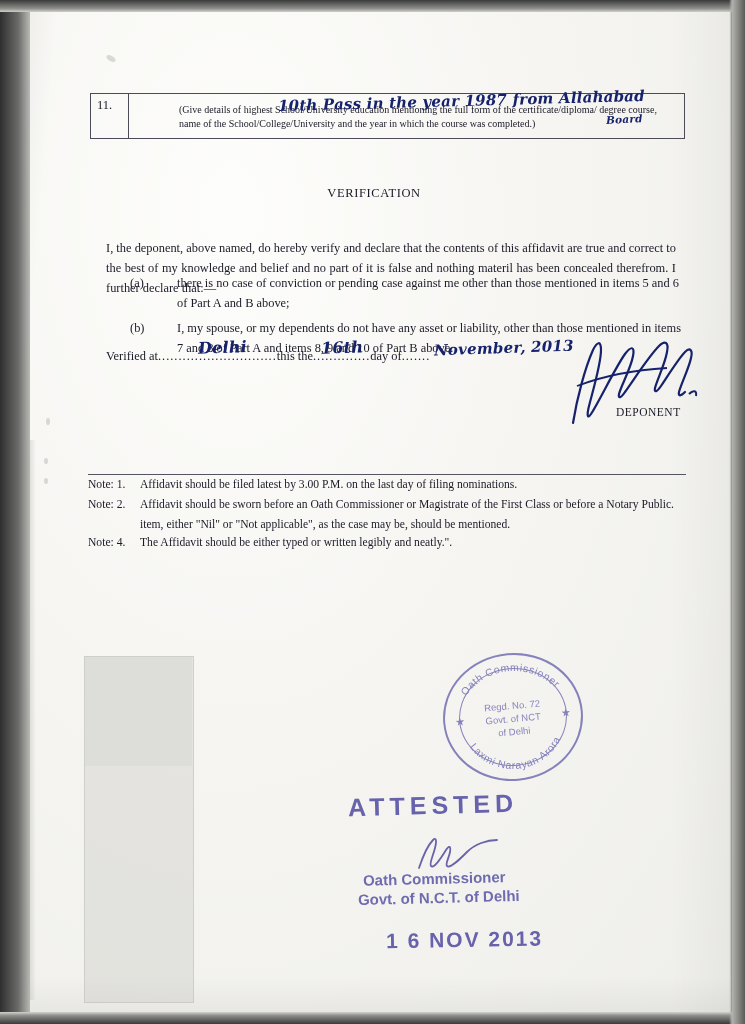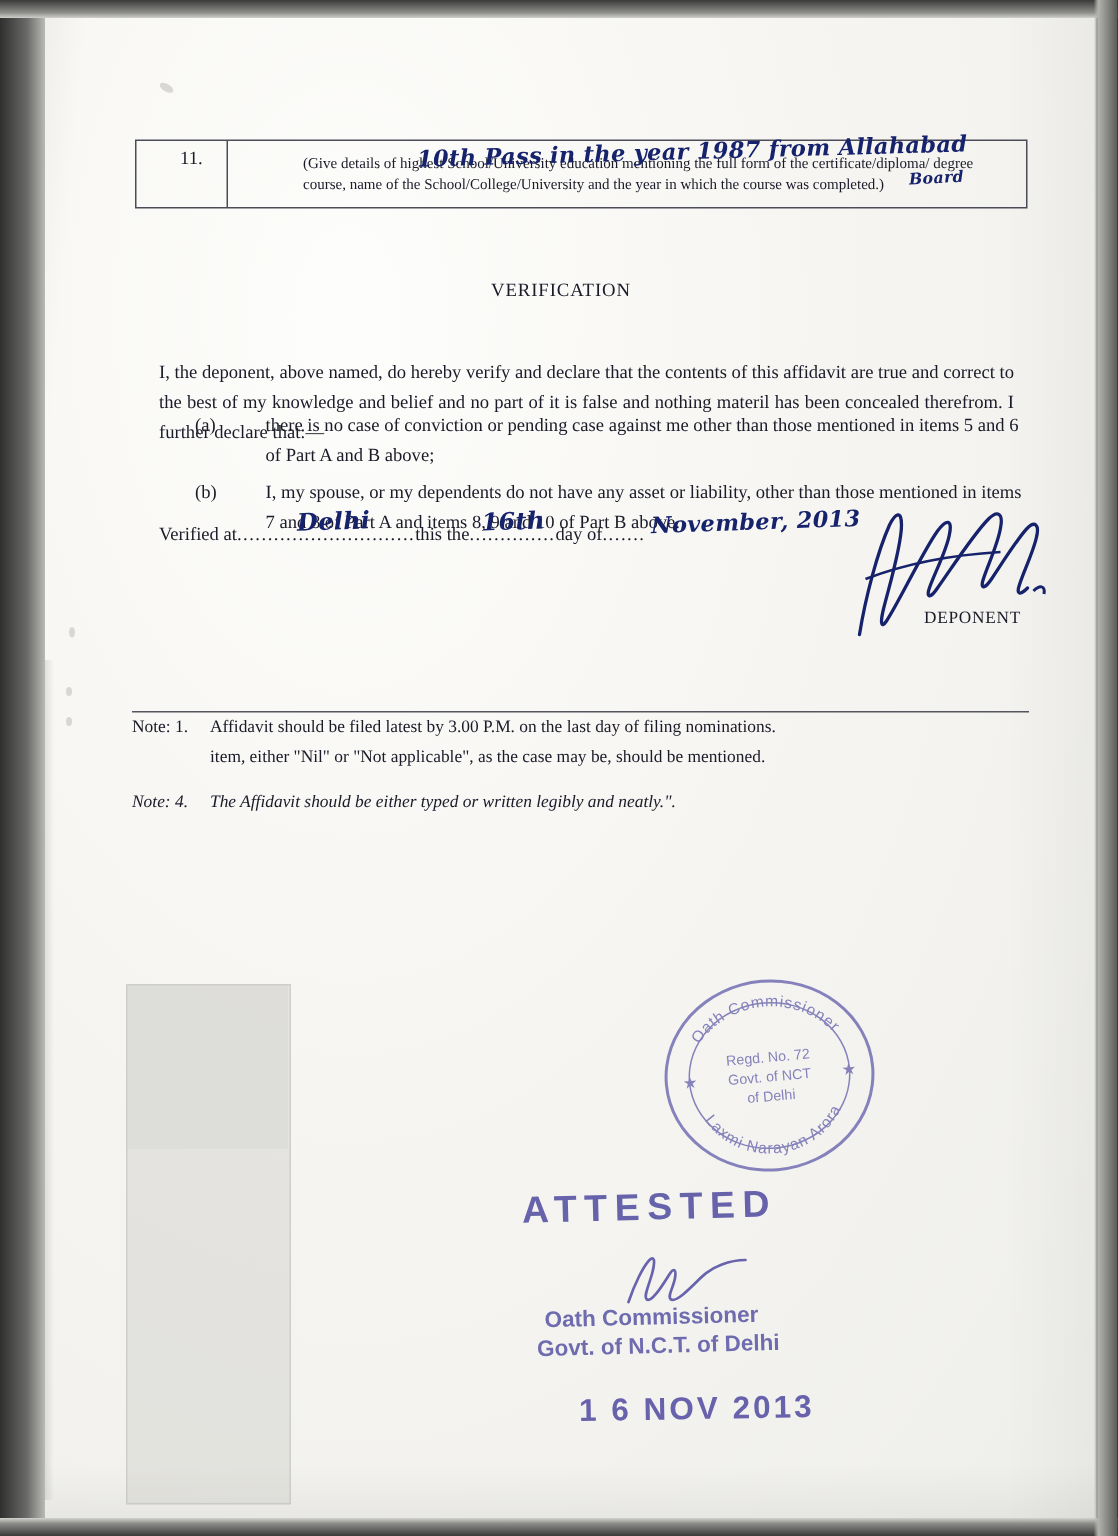--- a/index.html
+++ b/index.html
@@ -69,21 +69,20 @@
     color: #1a1a28;
   }
   
   .q-box {
     position: absolute;
     left: 72px;
     top: 85px;
     width: 595px;
     border: 1px solid #4c4c58;
     box-sizing: border-box;
-    padding-left: 23px;
   }
   .q-row {
     display: flex;
     align-items: flex-start;
   }
   .q-num {
     width: 38px;
     border-right: 1px solid #4c4c58;
     padding: 4px 0 0 6px;
     font-size: 12.5px;
@@ -422,22 +421,26 @@
     </svg>
     <div class="deponent-label">DEPONENT</div>
 
     <div class="divider"></div>
 
     <div class="notes">
       <div class="note">
         <div class="note-label">Note: 1.</div>
         <div class="note-text">Affidavit should be filed latest by 3.00 P.M. on the last day of filing nominations.</div>
       </div>
+      <div class="note">
+        <div class="note-label">Note: 2.</div>
+        <div class="note-text">Affidavit should be sworn before an Oath Commissioner or Magistrate of the First Class or before a Notary Public.</div>
+      </div>
       <div class="note-cont">item, either "Nil" or "Not applicable", as the case may be, should be mentioned.</div>
-      <div class="note" style="margin-top:12px;font-style:italic;">
+      <div class="note" style="margin-top:0;">
         <div class="note-label">Note: 4.</div>
         <div class="note-text">The Affidavit should be either typed or written legibly and neatly.".</div>
       </div>
     </div>
 
     <div class="round-stamp">
       <div class="ring"></div>
       <div class="ring2"></div>
       <svg class="arc-text" viewBox="0 0 140 128">
         <defs>

